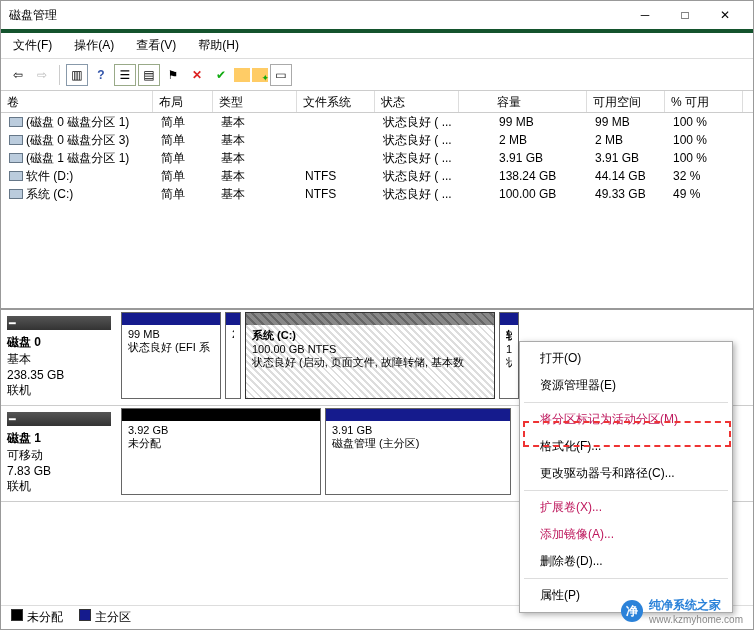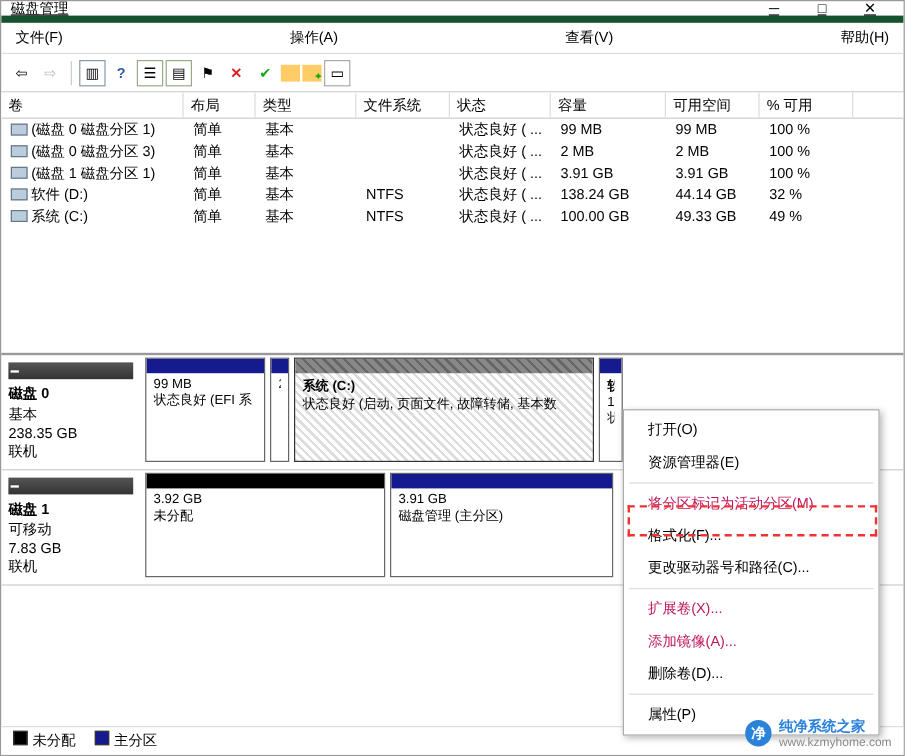--- a/index.html
+++ b/index.html
@@ -1,33 +1,33 @@
 <!DOCTYPE html>
 <html><head>
 <meta charset="utf-8">
 <style>
 * { margin: 0; padding: 0; box-sizing: border-box; font-family: "Microsoft YaHei", sans-serif; font-size: 12px; }
 body { background: #fff; width: 754px; height: 630px; border: 1px solid #999; position: relative; overflow: hidden; }
-.titlebar { height: 18px; display: flex; align-items: center; padding: 0 8px; border-bottom: 6px solid #14532d; text-decoration: underline; }
+.titlebar { height: 32px; display: flex; align-items: center; padding: 0 8px; border-bottom: 4px solid #14532d; }
 .titlebar .title { flex: 1; }
 .titlebar .winbtn { width: 40px; height: 28px; display: flex; align-items: center; justify-content: center; }
-.menubar { height: 26px; display: flex; align-items: center; padding: 0 8px; gap: 14px; border-bottom: 1px solid #ddd; justify-content: space-between; }
+.menubar { height: 26px; display: flex; align-items: center; padding: 0 8px; gap: 14px; border-bottom: 1px solid #ddd; }
 .menubar span { padding: 2px 4px; }
 .toolbar { height: 32px; display: flex; align-items: center; padding: 0 6px; gap: 2px; border-bottom: 1px solid #ccc; }
 .toolbar .tbtn { width: 22px; height: 22px; display: flex; align-items: center; justify-content: center; border: 1px solid transparent; }
 .toolbar .sep { width: 1px; height: 20px; background: #ccc; margin: 0 4px; }
 
 .upper { height: 218px; border-bottom: 1px solid #999; overflow: hidden; }
 .gridhead { display: flex; height: 22px; border-bottom: 1px solid #ccc; background: #fff; }
 .gridhead .col { border-right: 1px solid #ddd; padding: 3px 6px; white-space: nowrap; overflow: hidden; }
 .gridbody { }
 .gridrow { display: flex; height: 18px; align-items: center; }
 .gridrow .cell { padding: 0 8px; white-space: nowrap; overflow: hidden; }
 .c0 { width: 152px; } .c1 { width: 60px; } .c2 { width: 84px; } .c3 { width: 78px; }
-.c4 { width: 84px; } .c5 { width: 96px; } .c6 { width: 78px; } .c7 { width: 78px; }
+.c4 { width: 84px; } .c5 { width: 96px; margin-left: 32px; } .c6 { width: 78px; } .c7 { width: 78px; }
 .volicon { display:inline-block; width:14px; height:10px; background:#bcd; border:1px solid #678; margin-right:3px; position:relative; top:1px; }
 
 .lower { height: 230px; overflow: hidden; position: relative; border-top: 1px solid #999; }
 .diskrow { display:flex; border-bottom:1px solid #ccc; }
 .diskinfo { width: 116px; padding: 6px; }
 .diskinfo .bar { height:14px; margin-bottom:4px; display:flex; align-items:center; padding-left:2px; font-size:11px; color:#fff; background:linear-gradient(#555,#333); }
 .diskinfo .name { font-weight:bold; }
 .diskmap { flex:1; display:flex; gap:4px; padding:2px 4px 6px 4px; position:relative; }
 .partition { border:1px solid #666; background:#fff; display:flex; flex-direction:column; justify-content:flex-start; padding:3px 6px; overflow:hidden; }
 .partition.selected { background:repeating-linear-gradient(45deg,#ddd,#ddd 2px,#fff 2px,#fff 5px); border:1px solid #333; }
@@ -164,20 +164,21 @@
           <div>99 MB</div>
           <div>状态良好 (EFI 系</div>
         </div>
         <div class="partition" style="width: 16px;">
           <div class="pbar" style="background:#151B8D;"></div>
           <div>2</div>
         </div>
         <div class="partition selected" style="width: 250px;">
           <div class="pbar striped"></div>
           <div class="pn">系统  (C:)</div>
+          <div>100.00 GB NTFS</div>
           <div>状态良好 (启动, 页面文件, 故障转储, 基本数</div>
         </div>
         <div class="partition" style="width: 20px;">
           <div class="pbar" style="background:#151B8D;"></div>
           <div class="pn">软</div>
           <div>1</div>
           <div>状</div>
         </div>
       </div>
     </div>

